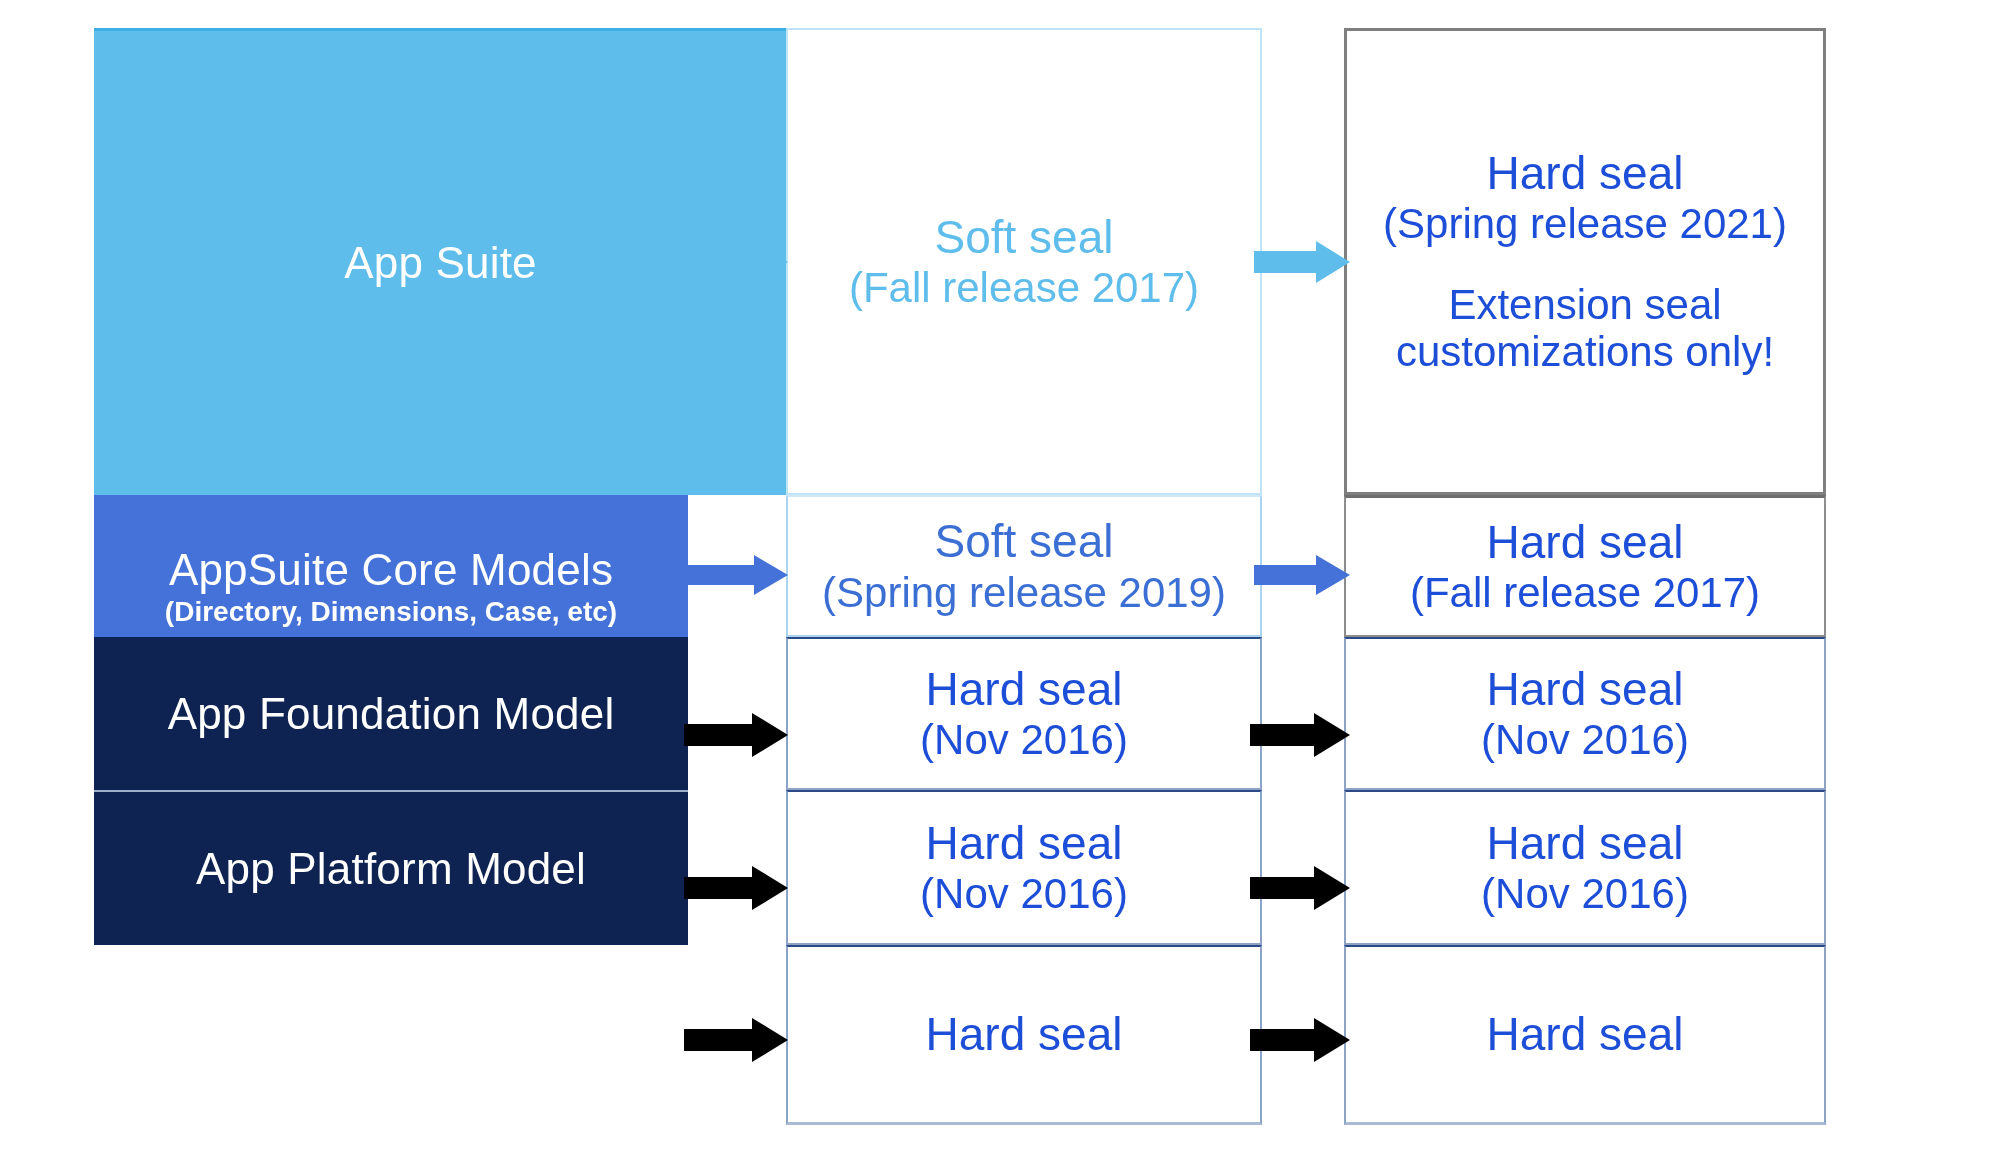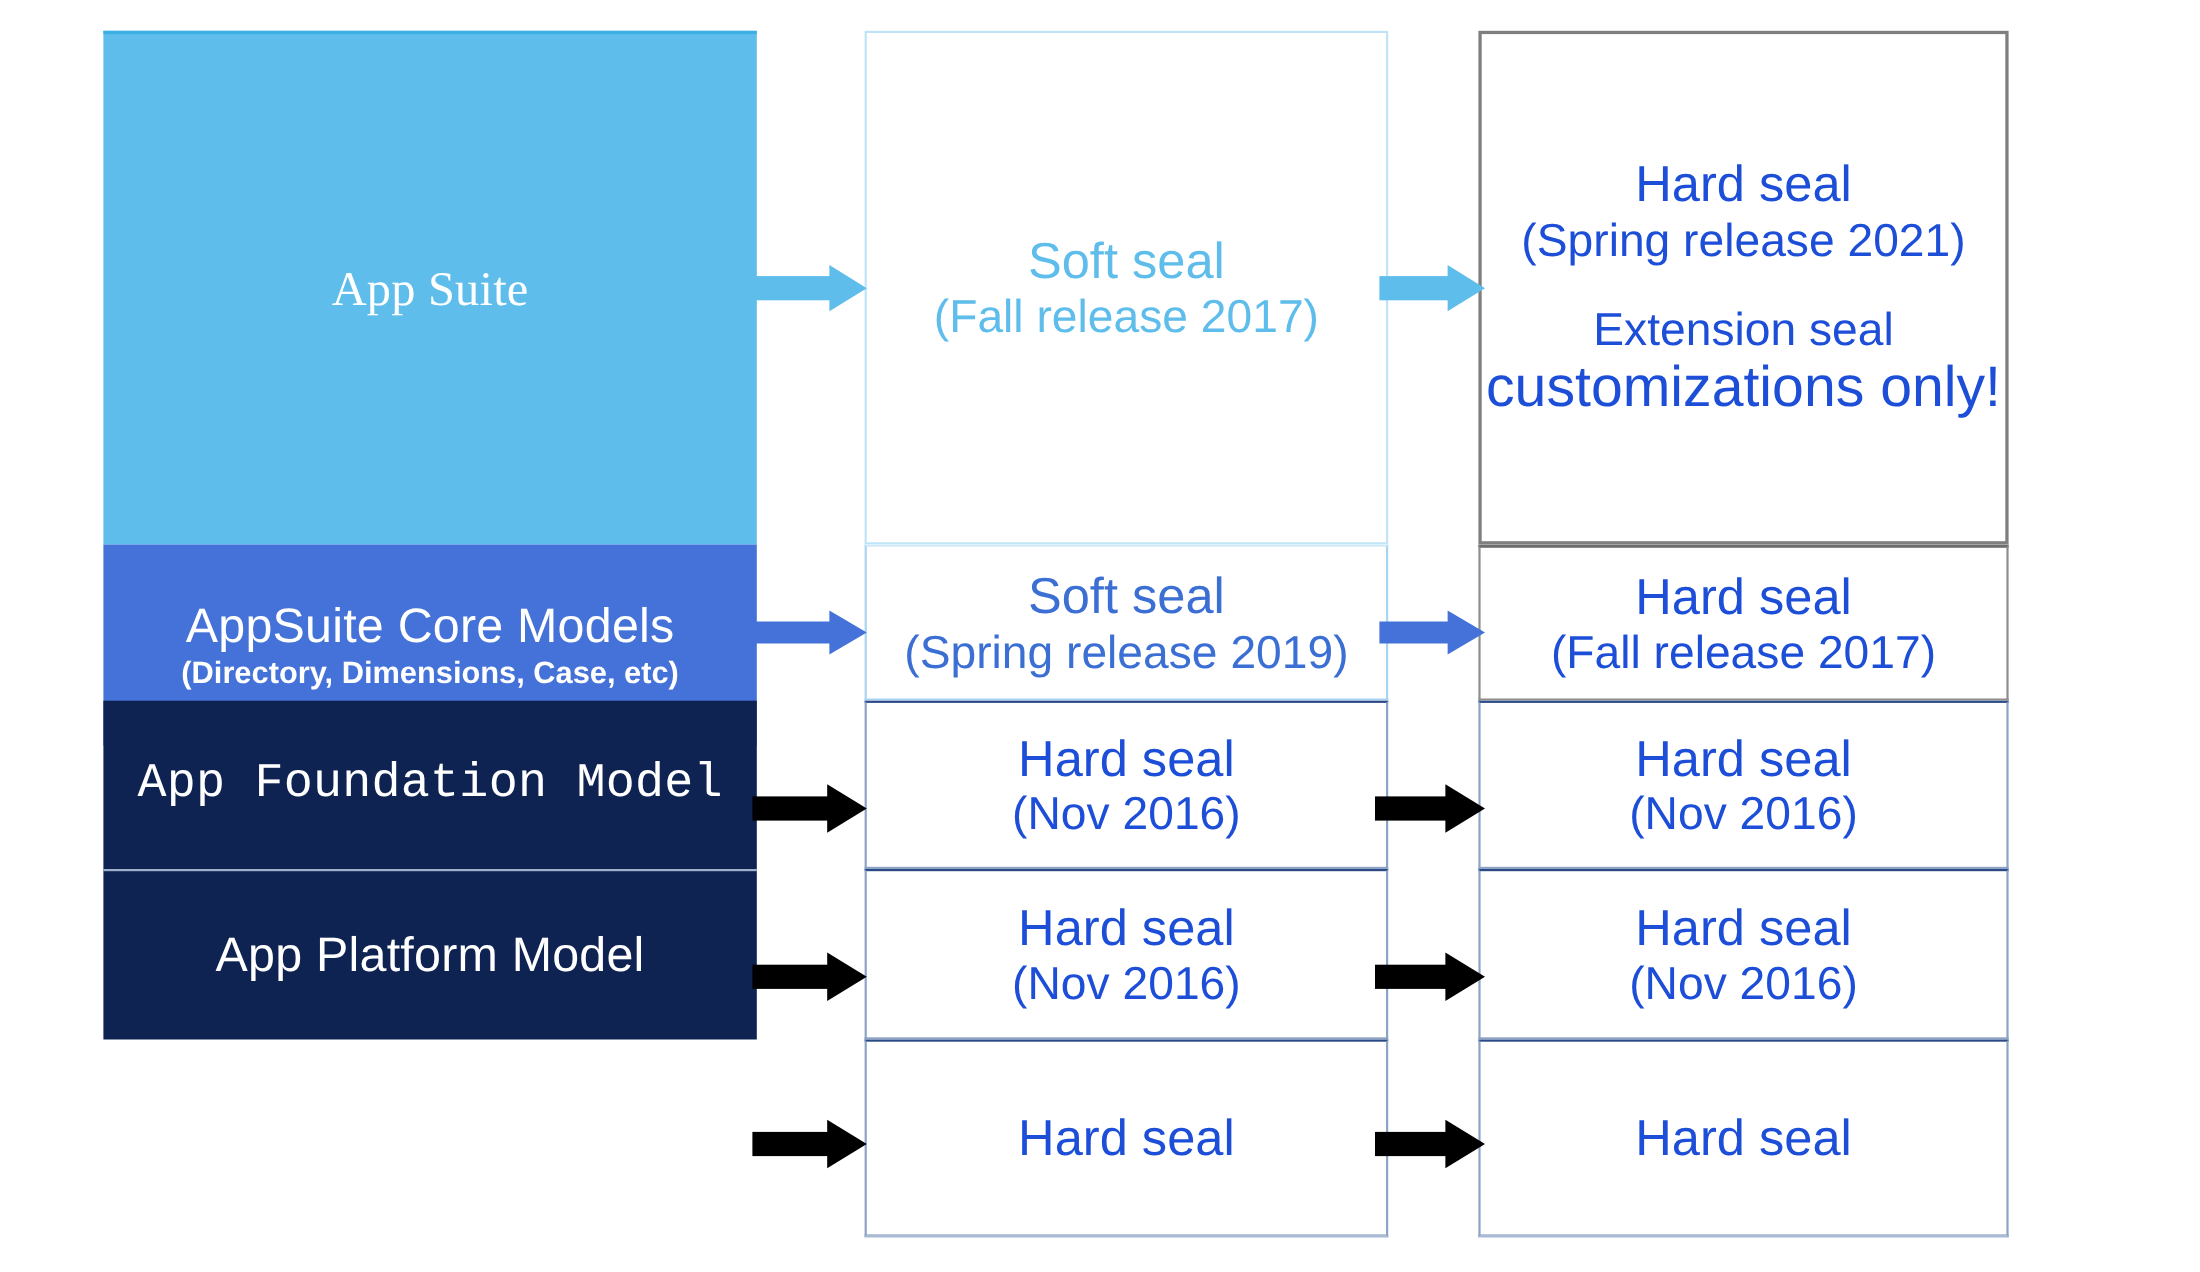--- a/index.html
+++ b/index.html
@@ -79,21 +79,21 @@
     margin-top: 1px;
   }
   .seal .spacer {
     height: 34px;
   }
   .seal .l3 {
     font-size: 42px;
     white-space: nowrap;
   }
   .seal .l4 {
-    font-size: 52px;
+    font-size: 42px;
     white-space: nowrap;
   }
 
   .soft-light { color: #5EBDEB; }
   .soft-blue  { color: #3B6FD4; }
   .hard-black { color: #1d4ed8; }
 
   
   .mid-top {
     border: 2px solid #BFE4F7;
@@ -142,30 +142,30 @@
     width: 0; height: 0;
     border-style: solid;
     border-color: transparent;
   }
 </style>
 </head>
 <body>
 
 <div id="canvas">
 
-  <div class="box layer layer-appsuite" style="left:94px; top:28px; width:594px; height:467px;font-family:Liberation Serif, serif;">
+  <div class="box layer layer-appsuite" style="left:94px; top:28px; width:693px; height:467px;">
     <div class="t1">App Suite</div>
   </div>
 
   <div class="box layer layer-core" style="left:94px; top:495px; width:594px; height:183px;">
     <div class="t1">AppSuite Core Models</div>
     <div class="t2">(Directory, Dimensions, Case, etc)</div>
   </div>
 
-  <div class="box layer layer-navy first" style="left:94px; top:637px; width:594px; height:153px;font-family:Liberation Mono, monospace;">
+  <div class="box layer layer-navy first" style="left:94px; top:637px; width:594px; height:153px;">
     <div class="t1">App Foundation Model</div>
   </div>
 
   <div class="box layer layer-navy" style="left:94px; top:790px; width:594px; height:155px;">
     <div class="t1">App Platform Model</div>
   </div>
 
 
   <div class="box seal mid-top" style="left:786px; top:28px; width:476px; height:467px;">
     <div class="l1 soft-light">Soft seal</div>

